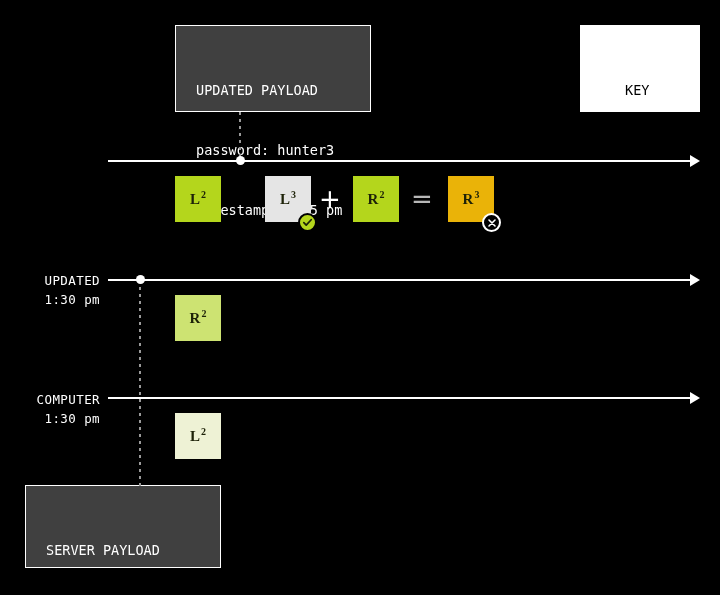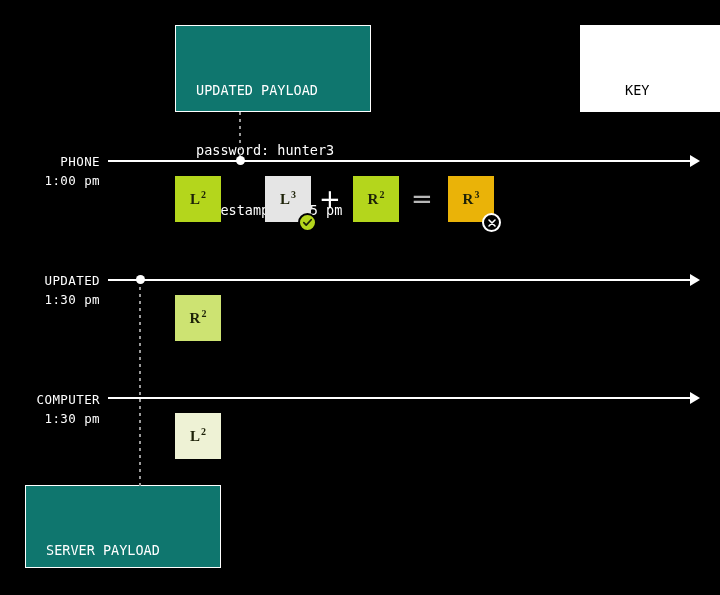--- a/index.html
+++ b/index.html
@@ -24,35 +24,35 @@
   
   .card {
     position: absolute;
     box-sizing: border-box;
     font-family: "DejaVu Sans Mono", monospace;
     font-size: 13.5px;
     line-height: 20px;
     white-space: pre;
   }
   .card-dark {
-    background: #0f766e;
+    background: #404040;
     border: 1px solid #ffffff;
     color: #ffffff;
     padding: 14px 20px 16px 20px;
   }
   .card-light {
     background: #ffffff;
     border: 1px solid #ffffff;
     color: #000000;
     padding: 14px 20px 16px 20px;
   }
   .card-line { display: block; }
 
   #updated-payload { left: 175px; top: 25px; width: 196px; height: 87px; }
-  #key-card       { left: 580px; top: 25px; width: 140px; height: 87px; padding-left: 44px; }
+  #key-card       { left: 580px; top: 25px; width: 120px; height: 87px; padding-left: 44px; }
   #synced-payload { left: 25px;  top: 485px; width: 196px; height: 83px; }
 
   
   .row-label {
     position: absolute;
     width: 96px;
     text-align: right;
     color: #ffffff;
     font-family: "DejaVu Sans Mono", monospace;
     font-size: 12.5px;
@@ -201,24 +201,20 @@
     <span class="card-line">L: Local</span>
     <span class="card-line">R: Remote</span>
   </div>
 
   <div class="card card-dark" id="synced-payload">
     <span class="card-line">SERVER PAYLOAD</span>
     
     
   </div>
 
-  <div class="row-label" id="label-phone">
-    <span class="name">PHONE</span>
-    <span class="time">1:00 pm</span>
-  </div>
   <div class="row-label" id="label-server">
     <span class="name">UPDATED</span>
     <span class="time">1:30 pm</span>
   </div>
   <div class="row-label" id="label-computer">
     <span class="name">COMPUTER</span>
     <span class="time">1:30 pm</span>
   </div>
 
   <div class="timeline" id="timeline-phone">

